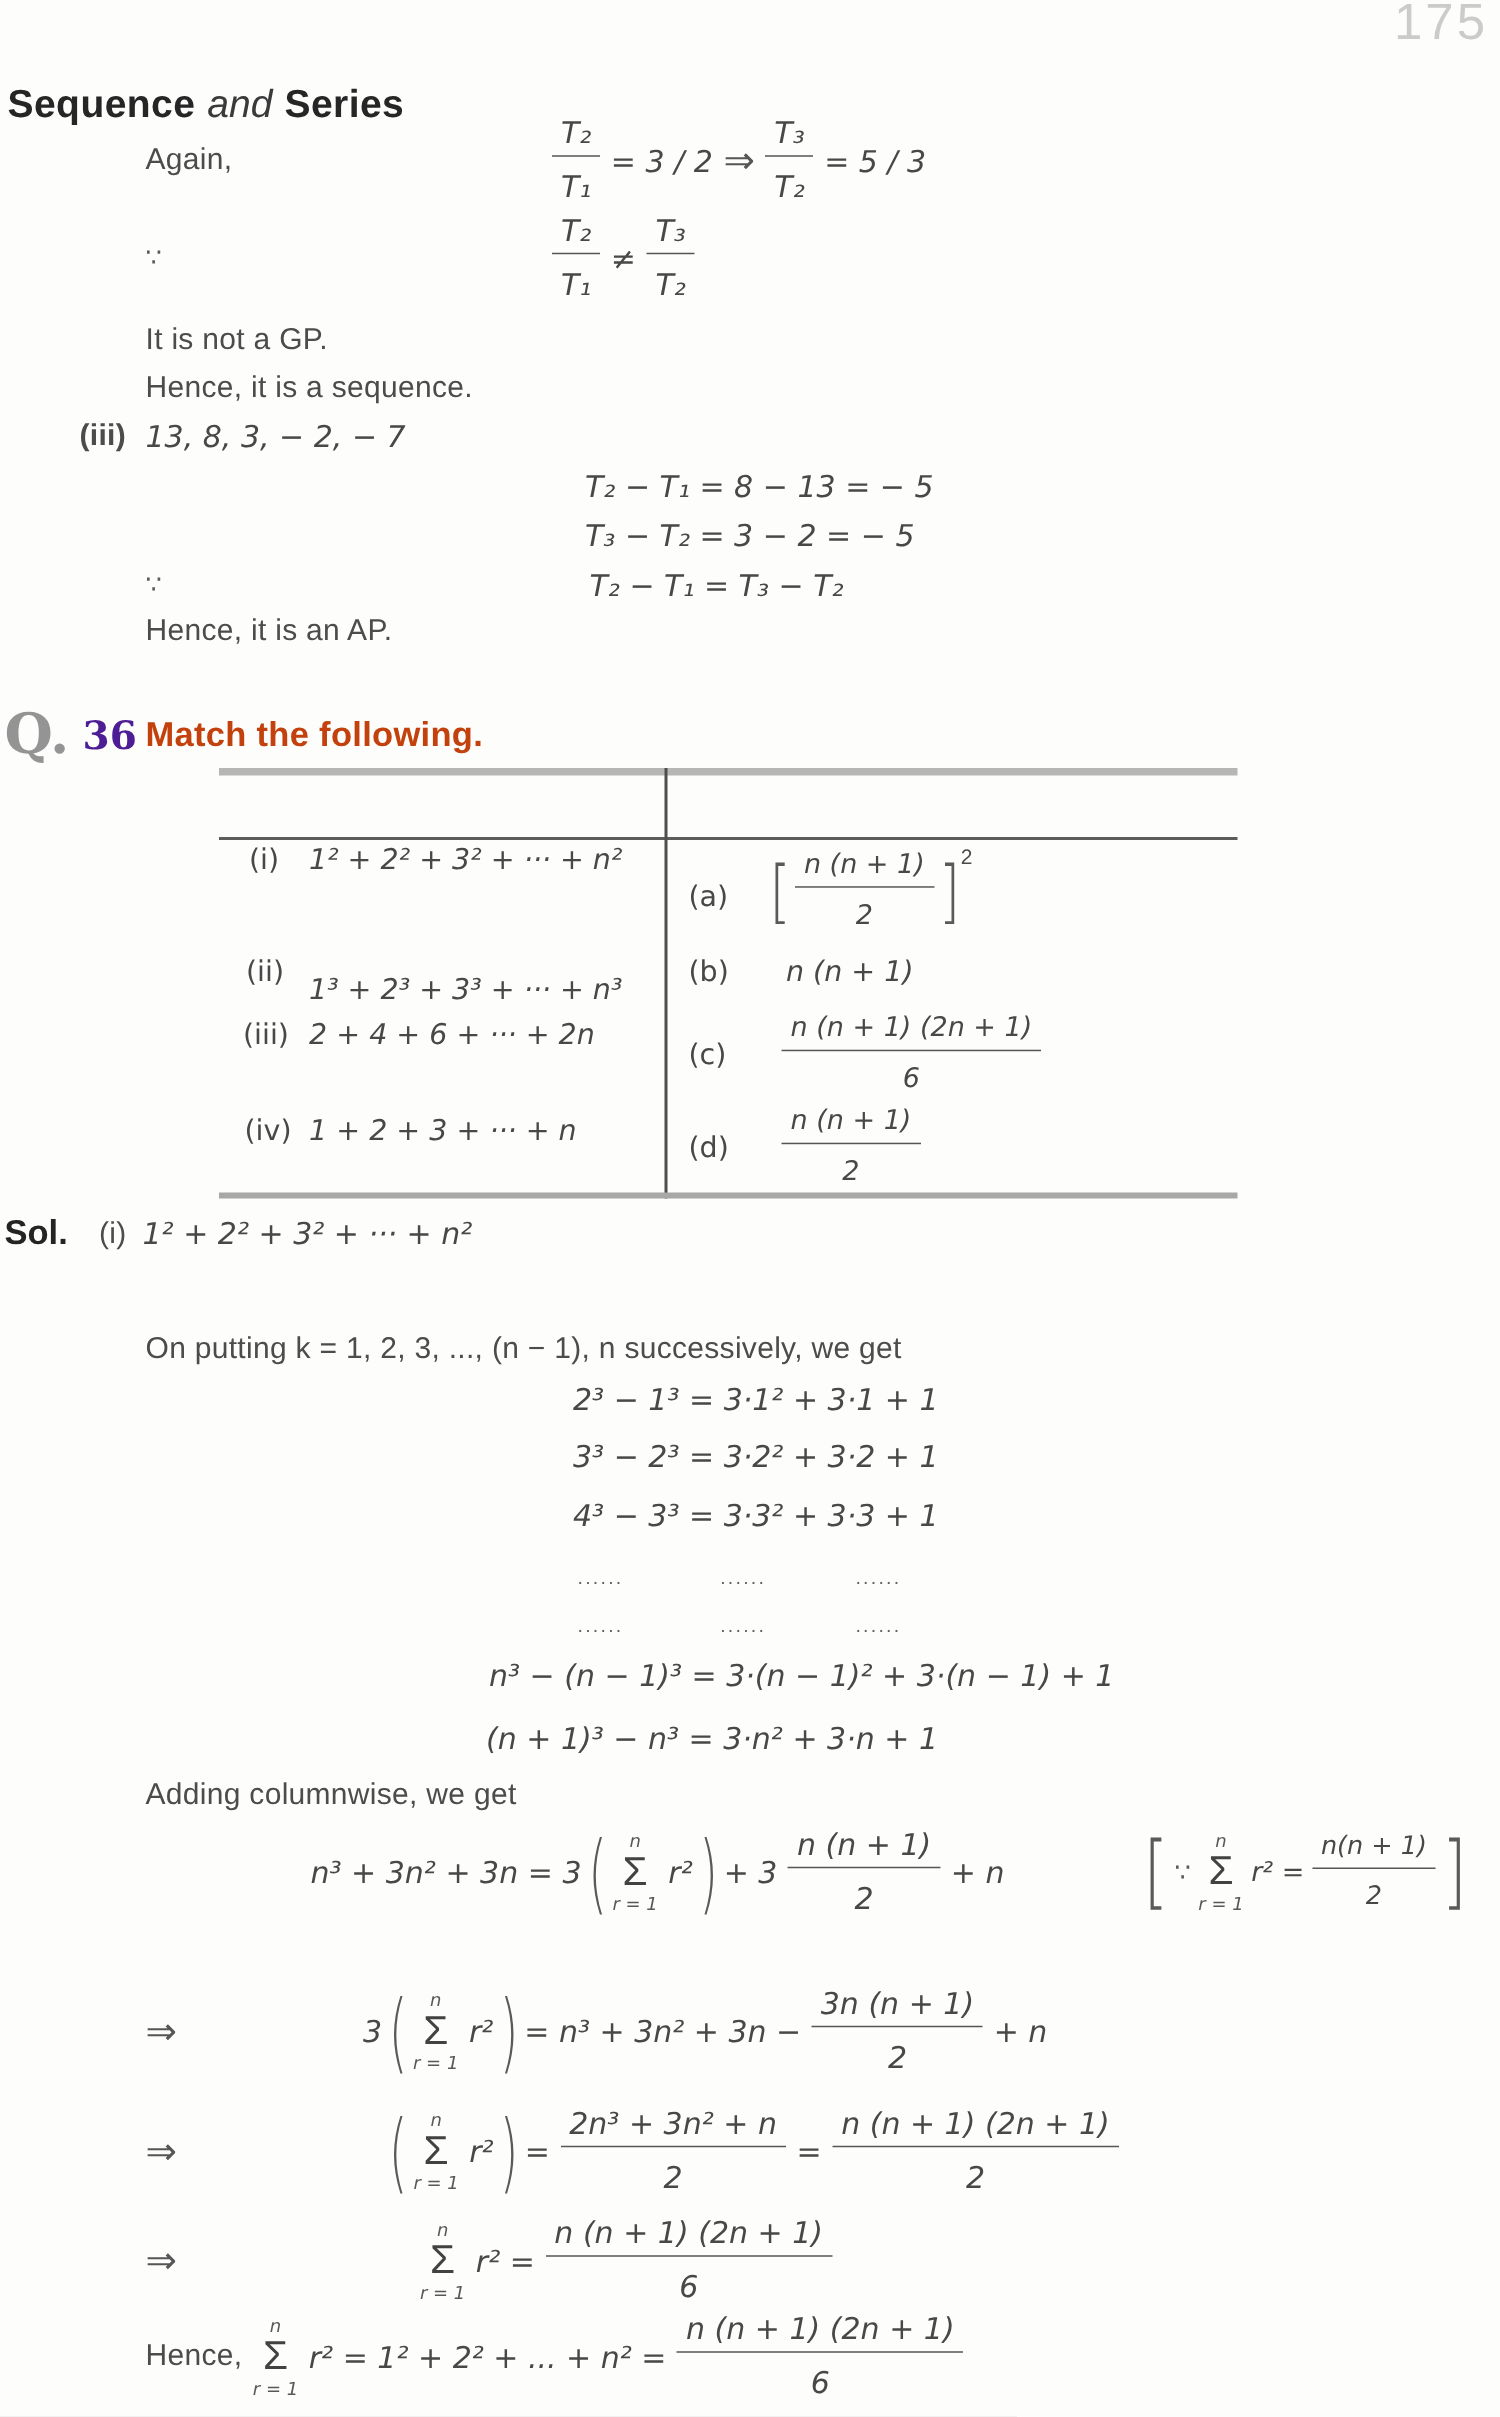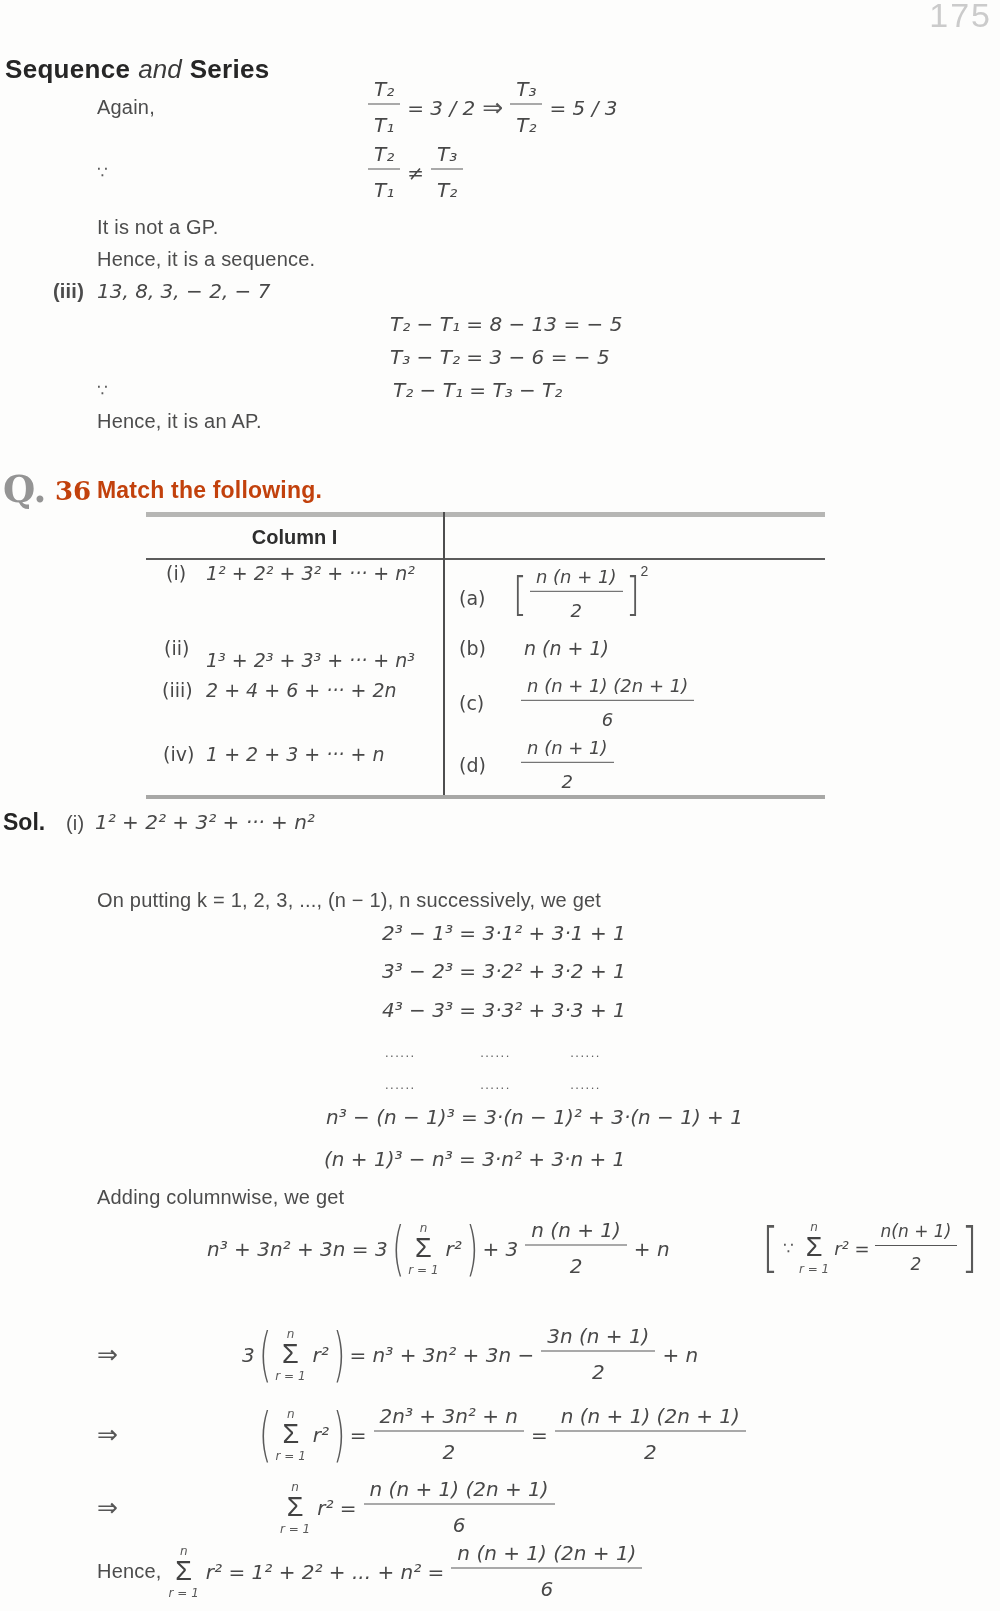--- a/index.html
+++ b/index.html
@@ -33,21 +33,21 @@
 
   .arrow   { font-size:25px; color:#565656; }
   .because { font-size:17px; color:#5a5a5a; }
 
   .header-title { display:flex; align-items:baseline; gap:8px; font-size:26px; color:#262626; }
   .tw-b { font-weight:700; letter-spacing:.3px; }
   .tw-i { font-style:italic; font-weight:400; color:#3a3a3a; }
   .page-num { font-size:34px; color:#cbcbcb; letter-spacing:2px; }
 
   .q-mark { font-family:"DejaVu Serif", serif; font-weight:700; font-size:37px; color:#949494; }
-  .q-num  { font-family:"DejaVu Serif", serif; font-weight:700; font-size:26px; color:#c2410c; }
+  .q-num  { font-family:"DejaVu Serif", serif; font-weight:700; font-size:26px; color:#4c1d95; }
   .q-text { font-size:23px; font-weight:600; color:#c2410c; letter-spacing:.2px; }
   .sol-label { font-size:23px; font-weight:700; color:#242424; }
 
   .mtable { position:absolute; left:146px; top:512px; width:679px; height:287px; }
   .t-topbar  { position:absolute; left:0; right:0; top:0; height:5px; background:#b6b6b4; }
   .t-botbar  { position:absolute; left:0; right:0; bottom:0; height:4px; background:#a8a8a6; }
   .t-headline{ position:absolute; left:0; right:0; top:46px; height:2px; background:#5c5c5c; }
   .t-vline   { position:absolute; left:297px; top:0; bottom:0; width:2px; background:#4e4e4e; }
   .t-h { position:absolute; top:14px; text-align:center; font-weight:700; font-size:20px; color:#2e2e2e; }
   .t-math { font-size:19px; }
@@ -97,32 +97,31 @@
     </span>
   </div>
 
   <div class="abs txt vc" style="left:97px; top:227px;text-align:center;">It is not a GP.</div>
   <div class="abs txt vc" style="left:97px; top:259px;">Hence, it is a sequence.</div>
 
   <div class="abs txt vc" style="left:53px; top:291px; font-weight:700;">(iii)</div>
   <div class="abs math vc" style="left:97px; top:291px;">13, 8, 3, − 2, − 7</div>
 
   <div class="abs math vc" style="left:390px; top:324px;">T₂ − T₁ = 8 − 13 = − 5</div>
-  <div class="abs math vc" style="left:390px; top:357px;">T₃ − T₂ = 3 − 6 = − 5</div>
+  <div class="abs math vc" style="left:390px; top:357px;">T₃ − T₂ = 3 − 2 = − 5</div>
   <div class="abs because vc" style="left:97px; top:390px;">∵</div>
   <div class="abs math vc" style="left:393px; top:390px;">T₂ − T₁ = T₃ − T₂</div>
   <div class="abs txt vc" style="left:97px; top:421px;">Hence, it is an AP.</div>
 
   <div class="abs q-mark vc" style="left:3px; top:489px;">Q.</div>
   <div class="abs q-num vc" style="left:55px; top:491px;">36</div>
   <div class="abs q-text vc" style="left:97px; top:490px;">Match the following.</div>
 
   <div class="mtable">
     <div class="t-topbar"></div>
-    <div class="t-h" style="left:0; width:297px;">Column I</div>
     <div class="t-headline"></div>
     <div class="t-vline"></div>
 
     <div class="abs math t-math vc" style="left:20px; top:61px; font-style:normal;">(i)</div>
     <div class="abs math t-math vc" style="left:60px; top:61px;">1² + 2² + 3² + ··· + n²</div>
     <div class="abs math t-math vc" style="left:313px; top:86px; font-style:normal;">(a)</div>
     <div class="abs mrow vc" style="left:368px; top:82px; gap:4px;">
       <span class="bigb bigb-sm">[</span>
       <span class="frac math t-frac">
         <span class="num">n (n + 1)</span>

